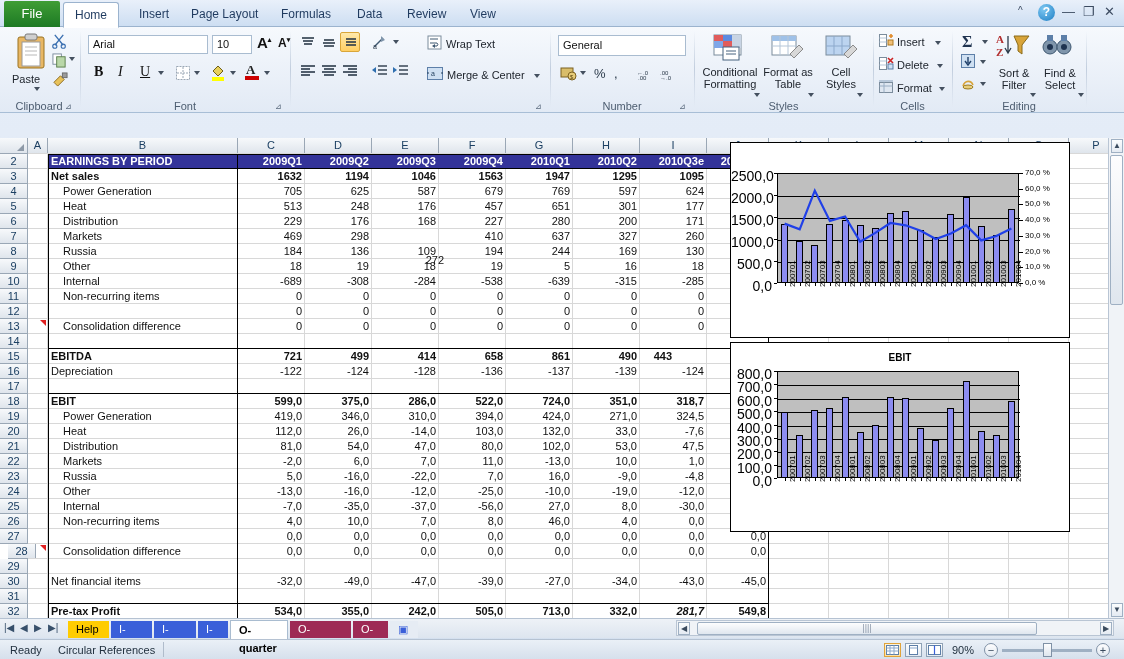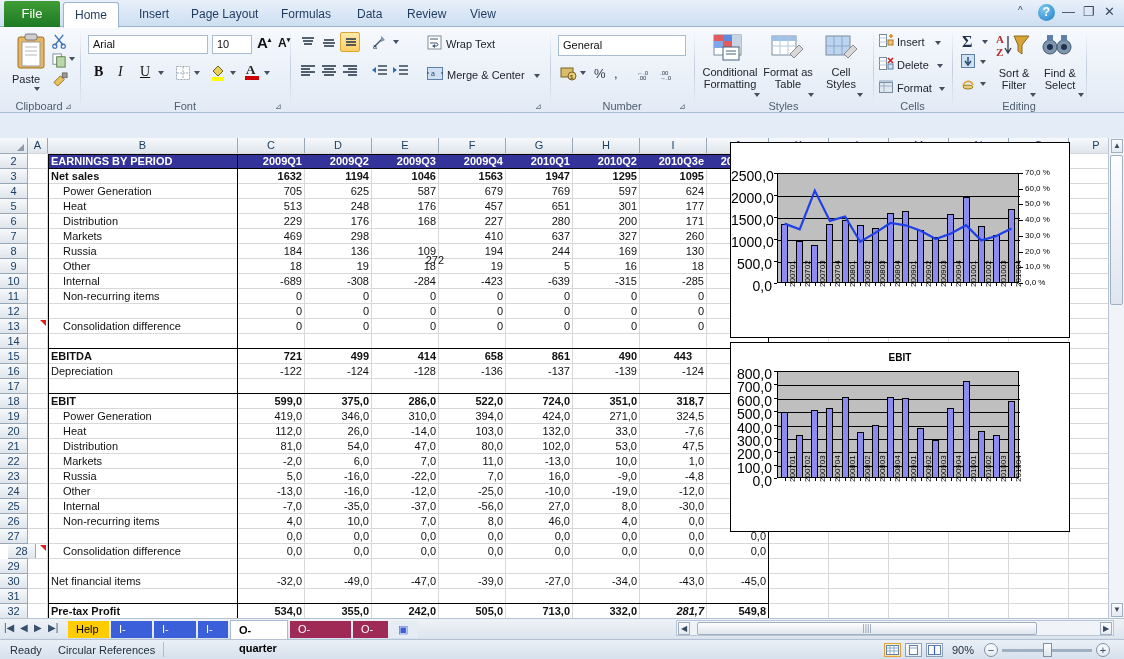--- a/index.html
+++ b/index.html
@@ -692,21 +692,21 @@
         <div class="cell num" style="left: 344px; top: 105px; width: 67px;">18</div>
         <div class="cell num" style="left: 411px; top: 105px; width: 67px;">19</div>
         <div class="cell num" style="left: 478px; top: 105px; width: 67px;">5</div>
         <div class="cell num" style="left: 545px; top: 105px; width: 67px;">16</div>
         <div class="cell num" style="left: 612px; top: 105px; width: 67px;">18</div>
         <div class="cell num" style="left: 679px; top: 105px; width: 62px;">18</div>
         <div class="cell txt" style="left: 32px; top: 120px; width: 178px;">Internal</div>
         <div class="cell num" style="left: 210px; top: 120px; width: 67px;">-689</div>
         <div class="cell num" style="left: 277px; top: 120px; width: 67px;">-308</div>
         <div class="cell num" style="left: 344px; top: 120px; width: 67px;">-284</div>
-        <div class="cell num" style="left: 411px; top: 120px; width: 67px;">-423</div>
+        <div class="cell num" style="left: 411px; top: 120px; width: 67px;">-538</div>
         <div class="cell num" style="left: 478px; top: 120px; width: 67px;">-639</div>
         <div class="cell num" style="left: 545px; top: 120px; width: 67px;">-315</div>
         <div class="cell num" style="left: 612px; top: 120px; width: 67px;">-285</div>
         <div class="cell num" style="left: 679px; top: 120px; width: 62px;">-435</div>
         <div class="cell txt" style="left: 32px; top: 135px; width: 178px;">Non-recurring items</div>
         <div class="cell num" style="left: 210px; top: 135px; width: 67px;">0</div>
         <div class="cell num" style="left: 277px; top: 135px; width: 67px;">0</div>
         <div class="cell num" style="left: 344px; top: 135px; width: 67px;">0</div>
         <div class="cell num" style="left: 411px; top: 135px; width: 67px;">0</div>
         <div class="cell num" style="left: 478px; top: 135px; width: 67px;">0</div>
@@ -741,21 +741,21 @@
         <div class="cell num" style="left: 545px; top: 180px; width: 67px;"></div>
         <div class="cell num" style="left: 612px; top: 180px; width: 67px;"></div>
         <div class="cell num" style="left: 679px; top: 180px; width: 62px;"></div>
         <div class="cell txt b" style="left: 20px; top: 195px; width: 190px;">EBITDA</div>
         <div class="cell num b" style="left: 210px; top: 195px; width: 67px;">721</div>
         <div class="cell num b" style="left: 277px; top: 195px; width: 67px;">499</div>
         <div class="cell num b" style="left: 344px; top: 195px; width: 67px;">414</div>
         <div class="cell num b" style="left: 411px; top: 195px; width: 67px;">658</div>
         <div class="cell num b" style="left: 478px; top: 195px; width: 67px;">861</div>
         <div class="cell num b" style="left: 545px; top: 195px; width: 67px;">490</div>
-        <div class="cell num b" style="left: 600px; top: 195px; width: 67px;">443</div>
+        <div class="cell num b" style="left: 580px; top: 195px; width: 67px;">443</div>
         <div class="cell num b" style="left: 679px; top: 195px; width: 62px;">699</div>
         <div class="cell txt" style="left: 20px; top: 210px; width: 190px;">Depreciation</div>
         <div class="cell num" style="left: 210px; top: 210px; width: 67px;">-122</div>
         <div class="cell num" style="left: 277px; top: 210px; width: 67px;">-124</div>
         <div class="cell num" style="left: 344px; top: 210px; width: 67px;">-128</div>
         <div class="cell num" style="left: 411px; top: 210px; width: 67px;">-136</div>
         <div class="cell num" style="left: 478px; top: 210px; width: 67px;">-137</div>
         <div class="cell num" style="left: 545px; top: 210px; width: 67px;">-139</div>
         <div class="cell num" style="left: 612px; top: 210px; width: 67px;">-124</div>
         <div class="cell num" style="left: 679px; top: 210px; width: 62px;">-124</div>

